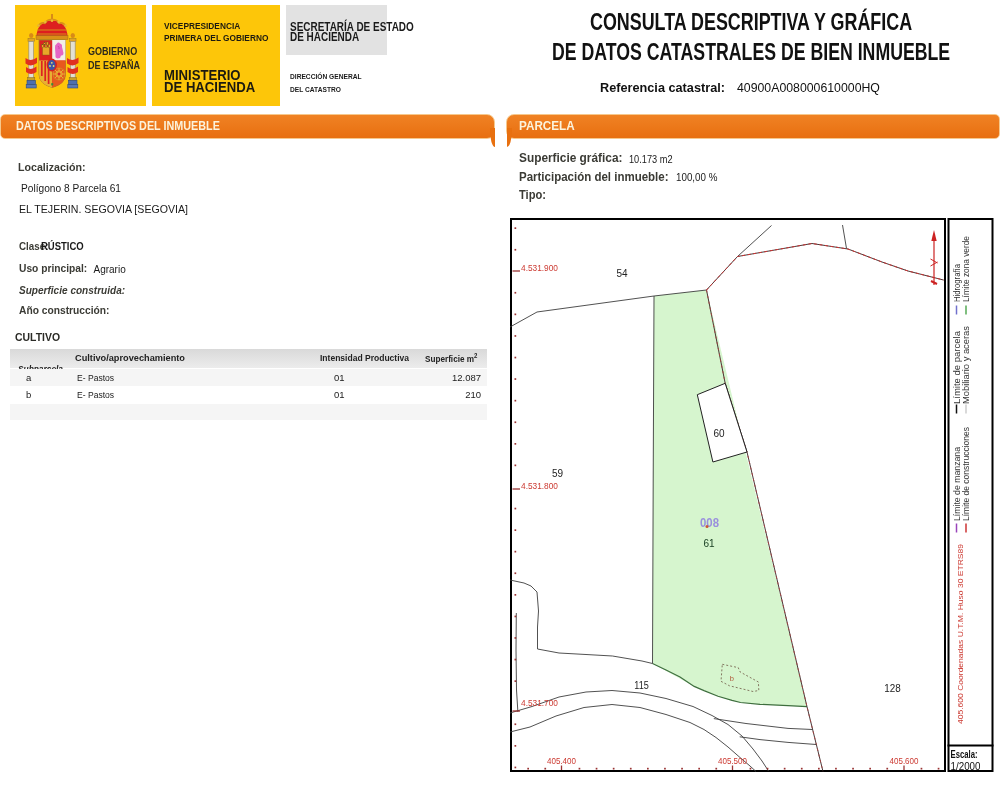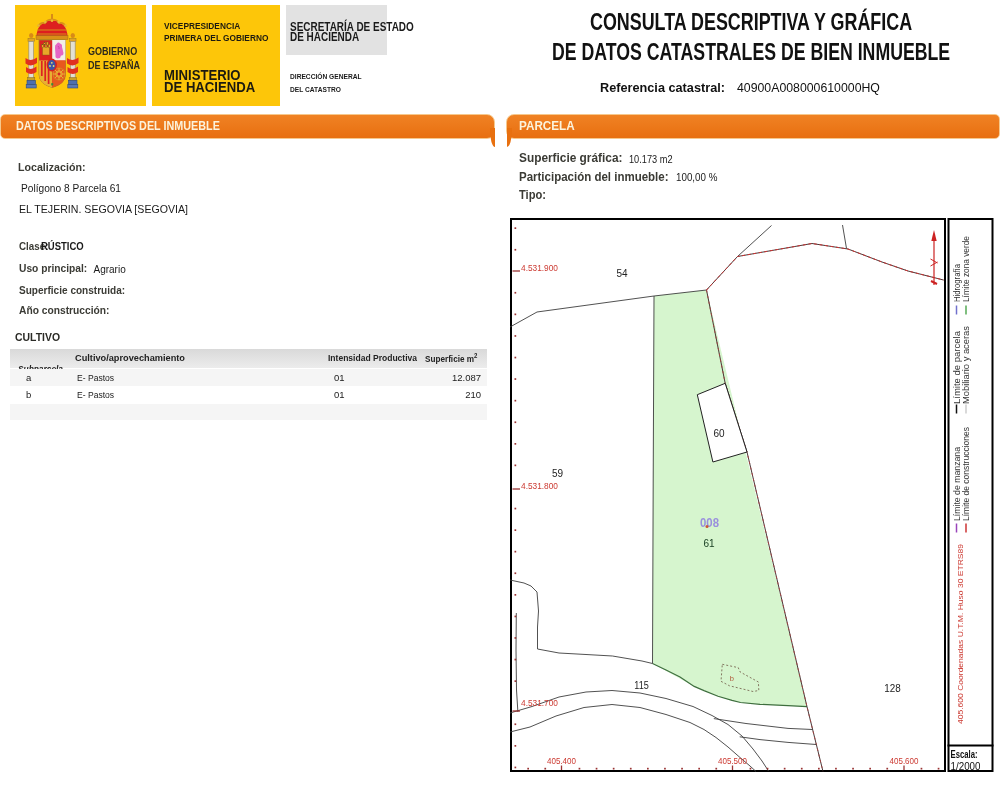--- a/index.html
+++ b/index.html
@@ -123,30 +123,30 @@
 <div class="abs" style="left:20.5px; top:182px; font-size:11.5px; color:#1a1a1a;"><span class="sx" style="transform:scaleX(0.883);">Polígono 8 Parcela 61</span></div>
 
 <div class="abs" style="left:19px; top:203px; font-size:11.5px; color:#1a1a1a;"><span class="sx" style="transform:scaleX(0.921);">EL TEJERIN. SEGOVIA [SEGOVIA]</span></div>
 
 <div class="abs b" style="left:18.5px; top:240px; font-size:11.5px; color:#3b3b35;"><span class="sx" style="transform:scaleX(0.852);">Clase:</span></div>
 <div class="abs" style="left:41px; top:240px; font-size:11.5px; color:#1a1a1a;font-weight:bold;"><span class="sx" style="transform:scaleX(0.826);">RÚSTICO</span></div>
 
 <div class="abs b" style="left:18.5px; top:261.5px; font-size:11.5px; color:#3b3b35;"><span class="sx" style="transform:scaleX(0.89);">Uso principal:</span></div>
 <div class="abs" style="left:93.5px; top:263.5px; font-size:10px; color:#1a1a1a;"><span class="sx" style="transform:scaleX(1);">Agrario</span></div>
 
-<div class="abs b" style="left:18.5px; top:283.5px; font-size:11.5px; color:#3b3b35;"><span class="sx" style="transform:scaleX(0.874);">Superficie construida:</span></div>
+<div class="abs b" style="left:18.5px; top:283.5px; font-size:11.5px; color:#3b3b35;font-style:italic;"><span class="sx" style="transform:scaleX(0.874);">Superficie construida:</span></div>
 
 <div class="abs b" style="left:18.5px; top:303.5px; font-size:11.5px; color:#3b3b35;"><span class="sx" style="transform:scaleX(0.891);">Año construcción:</span></div>
 
 <div class="abs b" style="left:15px; top:330.5px; font-size:11.5px; color:#2b2b26;"><span class="sx" style="transform:scaleX(0.907);">CULTIVO</span></div>
 
 <div class="abs" style="left:10px; top:348.5px; width:477px; height:19px; background:linear-gradient(#d9d9d9,#ececec);"></div>
 <div class="abs b" style="left:17.5px; top:363px; font-size:9.5px; color:#222;font-style:italic;"><span class="sx" style="transform:scaleX(0.879);">Subparcela</span></div>
 <div class="abs b" style="left:75px; top:351.5px; font-size:9.5px; color:#222;"><span class="sx" style="transform:scaleX(0.969);">Cultivo/aprovechamiento</span></div>
-<div class="abs b" style="left:328px; top:351.5px; font-size:9.5px; color:#222;"><span class="sx" style="transform:scaleX(0.897);">Intensidad Productiva</span></div>
+<div class="abs b" style="left:320px; top:351.5px; font-size:9.5px; color:#222;"><span class="sx" style="transform:scaleX(0.897);">Intensidad Productiva</span></div>
 <div class="abs b" style="left:424.5px; top:351.5px; font-size:9.5px; color:#222;"><span class="sx" style="transform:scaleX(0.86);">Superficie m<span style="font-size:7px; vertical-align:3.5px;">2</span></span></div>
 
 <div class="abs" style="left:10px; top:368.5px; width:477px; height:17px; background:#f5f5f5;"></div>
 
 <div class="abs" style="left:26px; top:371.5px; font-size:9.5px; color:#1a1a1a;">a</div>
 <div class="abs" style="left:77px; top:371.5px; font-size:9.5px; color:#1a1a1a;"><span class="sx" style="transform:scaleX(0.9);">E- Pastos</span></div>
 <div class="abs" style="left:334px; top:371.5px; font-size:9.5px; color:#1a1a1a;">01</div>
 <div class="abs" style="left:330px; top:371.5px; width:151px; text-align:right; font-size:9.5px; color:#1a1a1a;">12.087</div>
 
 <div class="abs" style="left:26px; top:389px; font-size:9.5px; color:#1a1a1a;">b</div>

